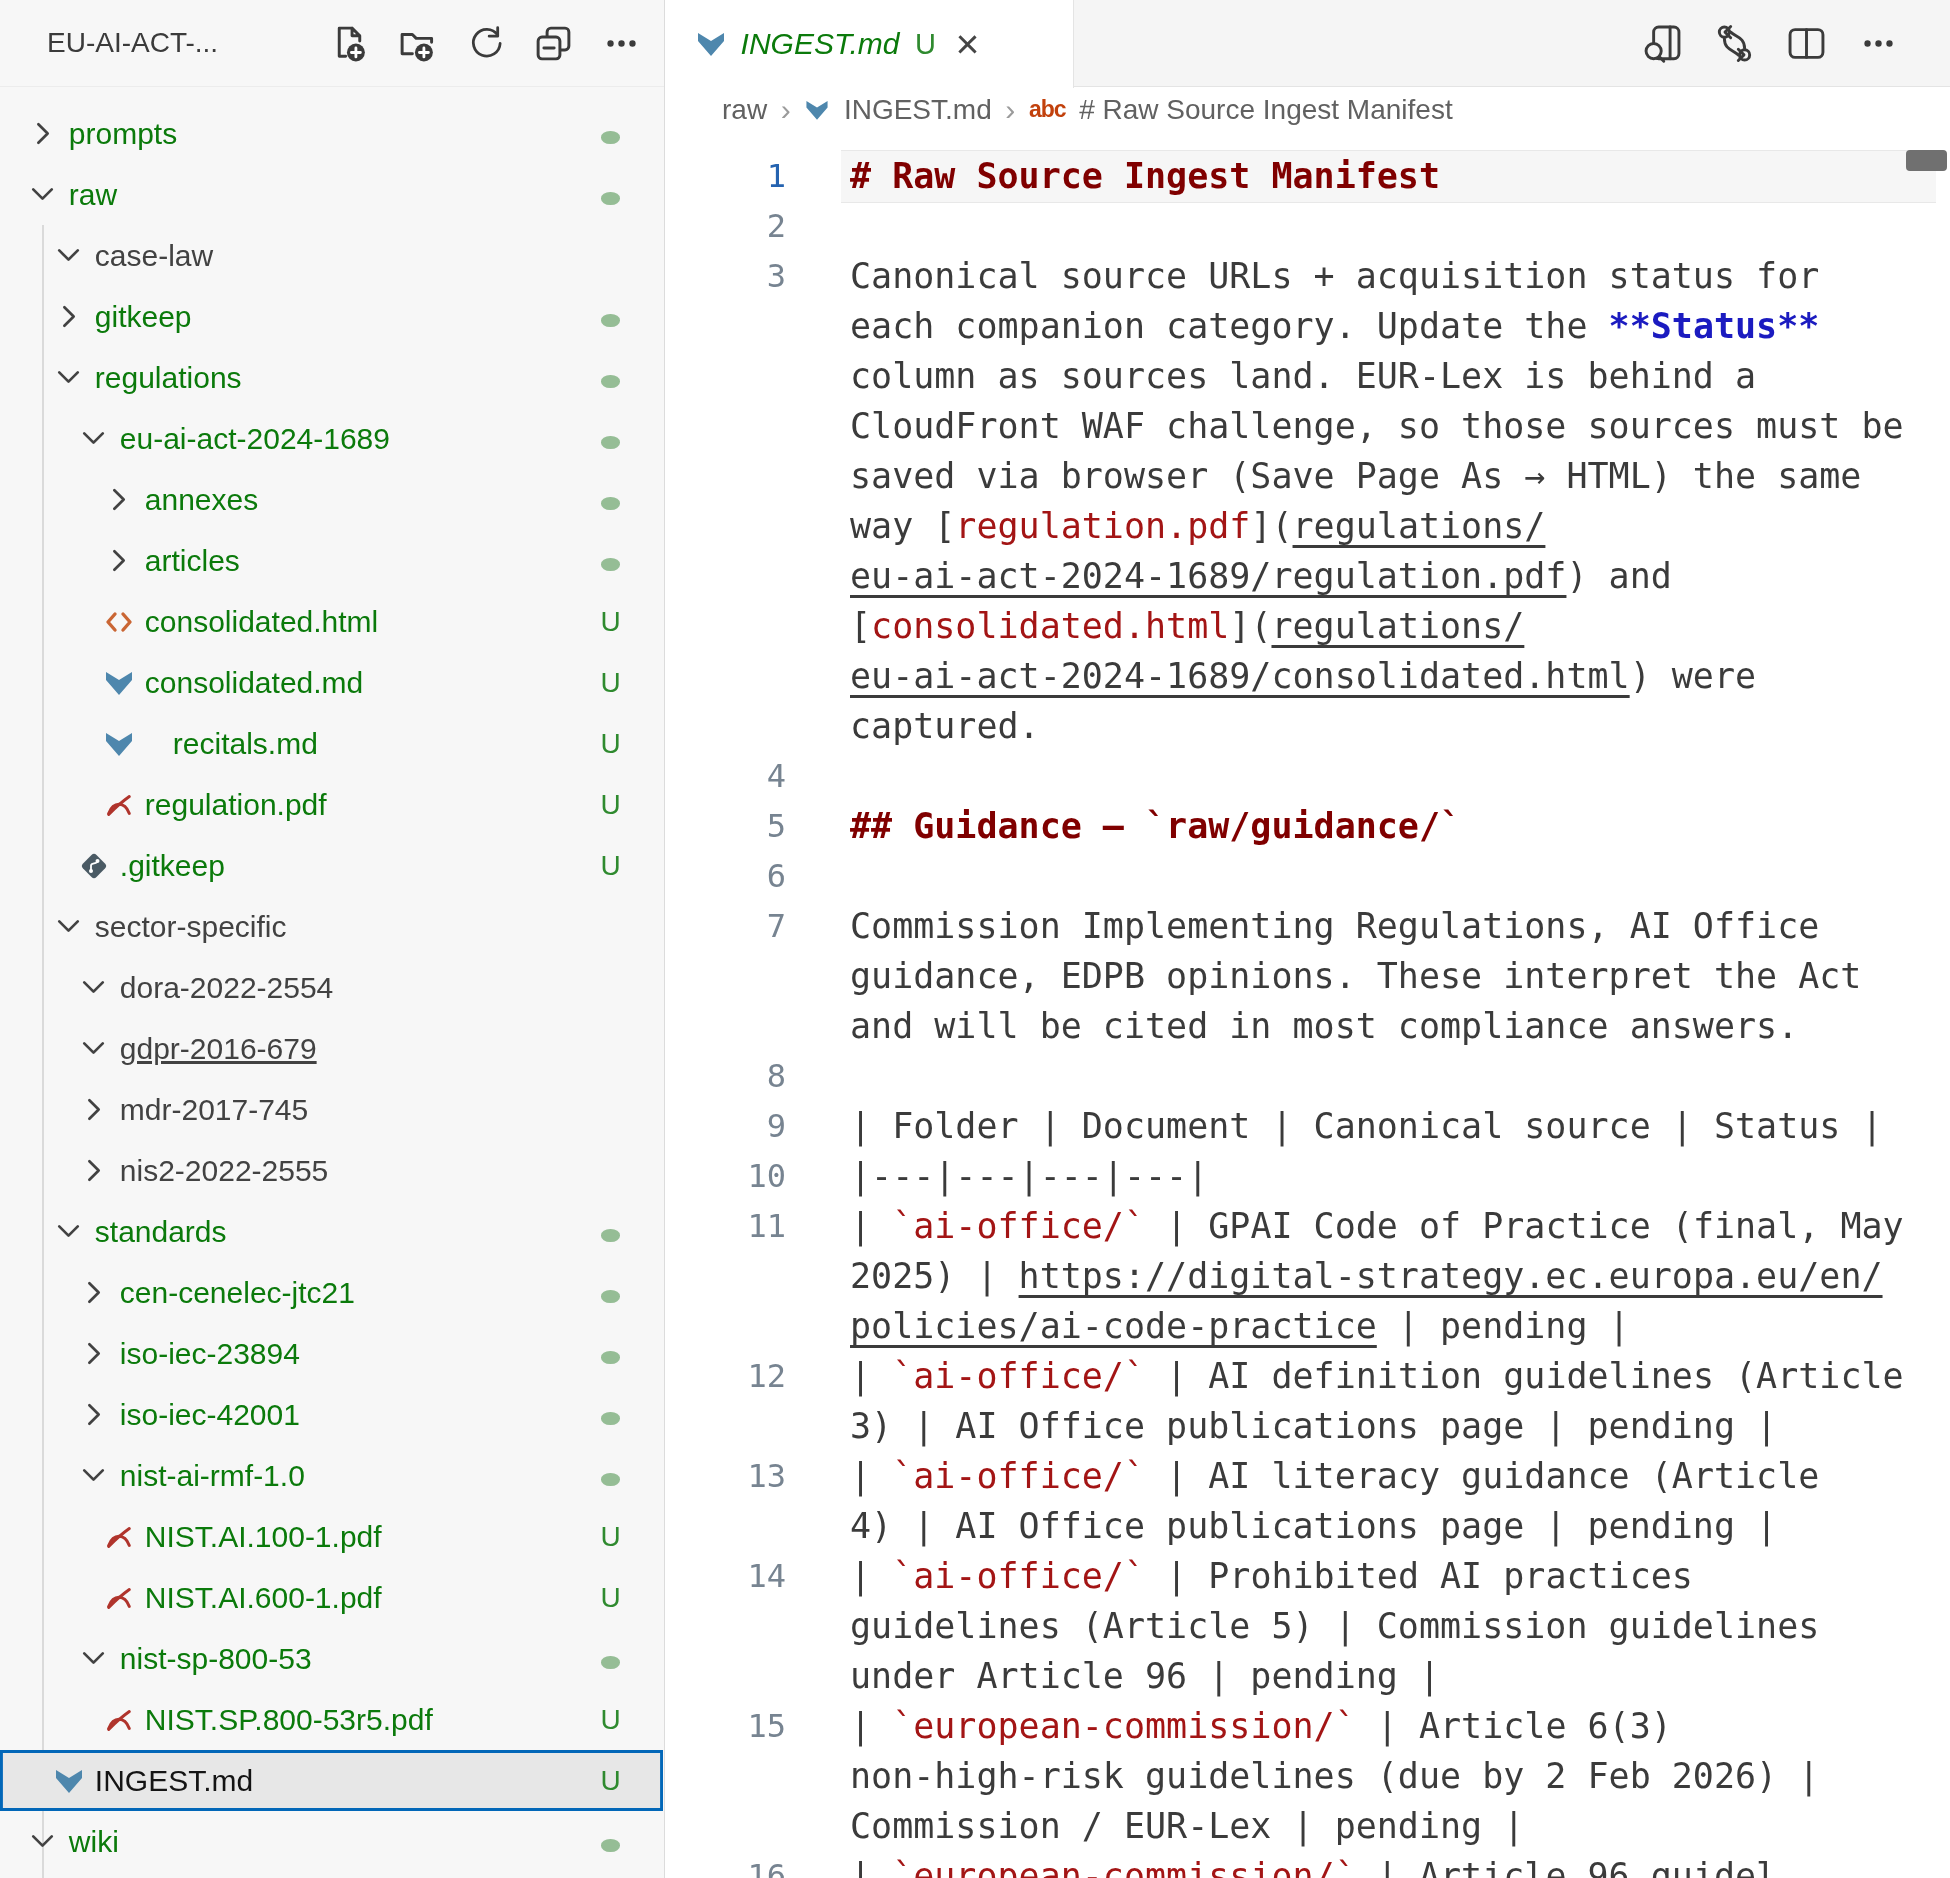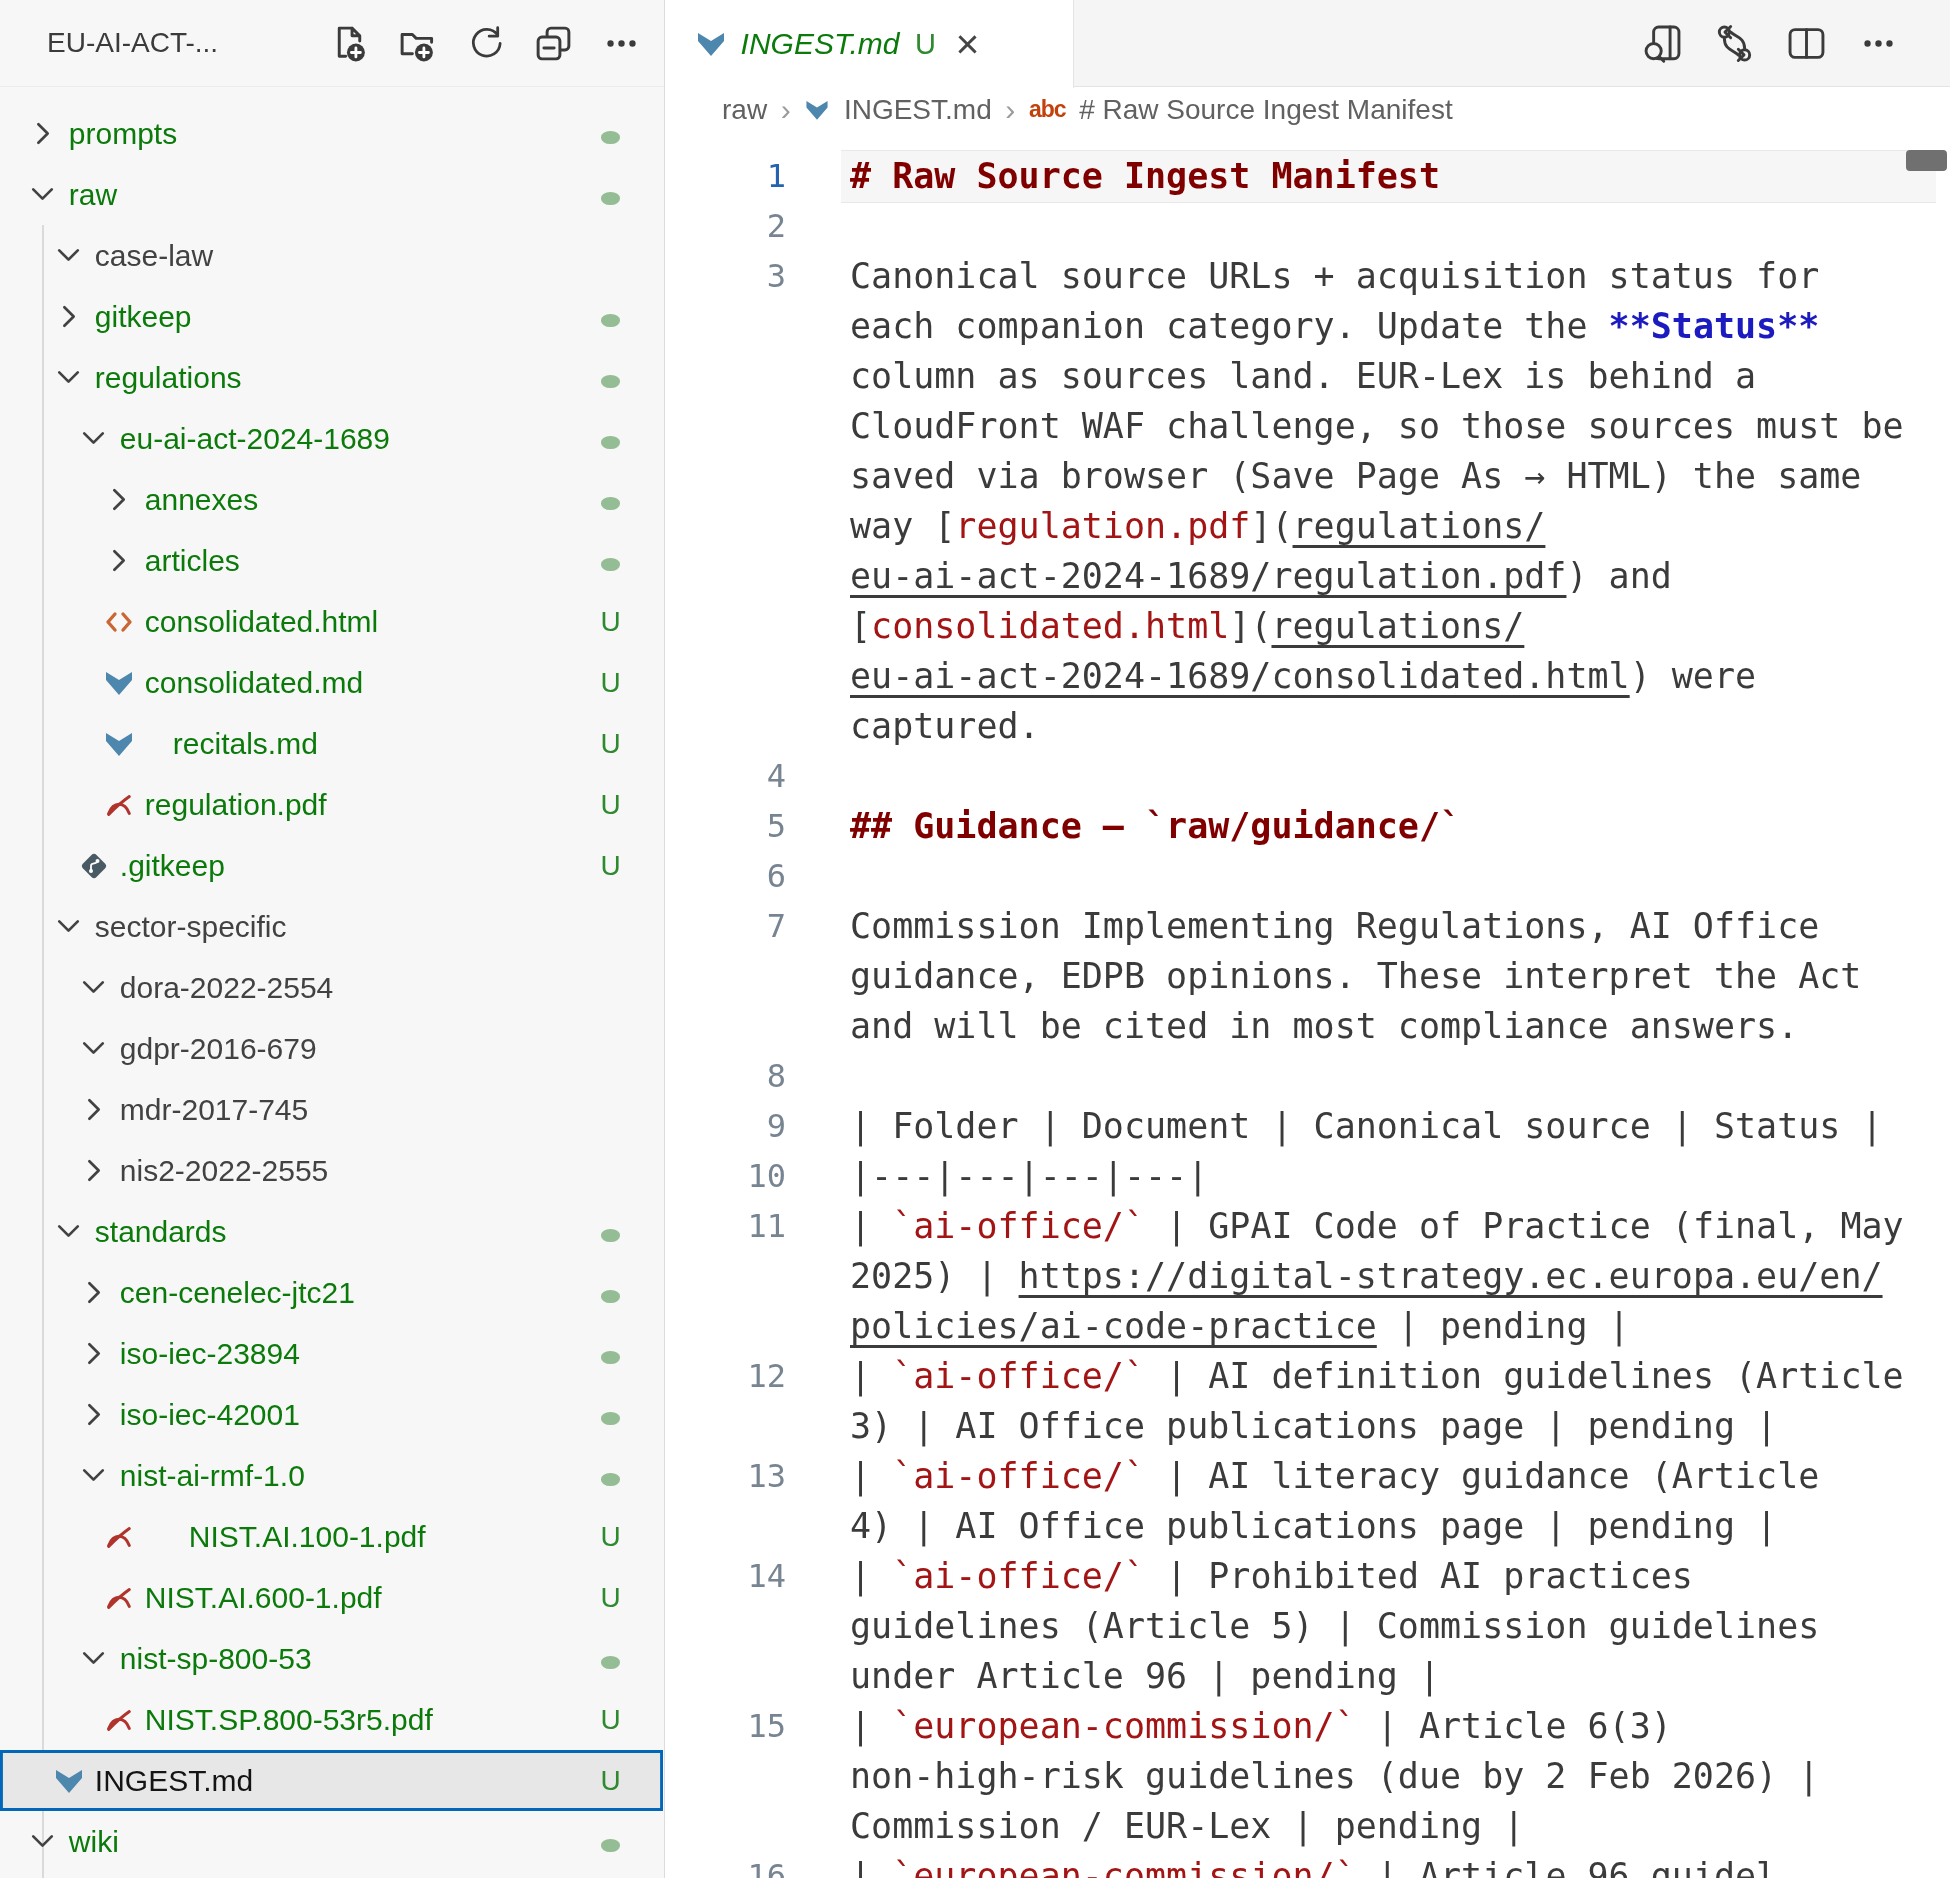--- a/index.html
+++ b/index.html
@@ -242,42 +242,42 @@
           <span class="lbl">sector-specific</span>
         </div>
         <div class="trow" style="padding-left: 74px;">
           <span class="tw">
             <svg viewBox="0 0 32 32" width="33" height="33">
               <path d="M7 11 L16 20 L25 11" fill="none" stroke="#424242" stroke-width="2.6" stroke-linecap="round" stroke-linejoin="round"></path>
             </svg>
           </span>
           <span class="lbl">dora-2022-2554</span>
         </div>
+        <div class="trow" style="padding-left: 74px; text-decoration: underline;">
+          <span class="tw">
+            <svg viewBox="0 0 32 32" width="33" height="33">
+              <path d="M7 11 L16 20 L25 11" fill="none" stroke="#424242" stroke-width="2.6" stroke-linecap="round" stroke-linejoin="round"></path>
+            </svg>
+          </span>
+          <span class="lbl">gdpr-2016-679</span>
+        </div>
         <div class="trow" style="padding-left: 74px;">
           <span class="tw">
             <svg viewBox="0 0 32 32" width="33" height="33">
-              <path d="M7 11 L16 20 L25 11" fill="none" stroke="#424242" stroke-width="2.6" stroke-linecap="round" stroke-linejoin="round"></path>
-            </svg>
-          </span>
-          <span class="lbl">gdpr-2016-679</span>
+              <path d="M12 7 L21 16 L12 25" fill="none" stroke="#424242" stroke-width="2.6" stroke-linecap="round" stroke-linejoin="round"></path>
+            </svg>
+          </span>
+          <span class="lbl">mdr-2017-745</span>
         </div>
         <div class="trow" style="padding-left: 74px;">
           <span class="tw">
             <svg viewBox="0 0 32 32" width="33" height="33">
               <path d="M12 7 L21 16 L12 25" fill="none" stroke="#424242" stroke-width="2.6" stroke-linecap="round" stroke-linejoin="round"></path>
             </svg>
           </span>
-          <span class="lbl">mdr-2017-745</span>
-        </div>
-        <div class="trow" style="padding-left: 74px;">
-          <span class="tw">
-            <svg viewBox="0 0 32 32" width="33" height="33">
-              <path d="M12 7 L21 16 L12 25" fill="none" stroke="#424242" stroke-width="2.6" stroke-linecap="round" stroke-linejoin="round"></path>
-            </svg>
-          </span>
           <span class="lbl">nis2-2022-2555</span>
         </div>
         <div class="trow green" style="padding-left: 49px;">
           <span class="tw">
             <svg viewBox="0 0 32 32" width="33" height="33">
               <path d="M7 11 L16 20 L25 11" fill="none" stroke="#424242" stroke-width="2.6" stroke-linecap="round" stroke-linejoin="round"></path>
             </svg>
           </span>
           <span class="lbl">standards</span>
           <span class="badge dot"><i></i></span>
@@ -311,21 +311,21 @@
         </div>
         <div class="trow green" style="padding-left: 74px;">
           <span class="tw">
             <svg viewBox="0 0 32 32" width="33" height="33">
               <path d="M7 11 L16 20 L25 11" fill="none" stroke="#424242" stroke-width="2.6" stroke-linecap="round" stroke-linejoin="round"></path>
             </svg>
           </span>
           <span class="lbl">nist-ai-rmf-1.0</span>
           <span class="badge dot"><i></i></span>
         </div>
-        <div class="trow green" style="padding-left: 99px; gap: 44px;">
+        <div class="trow green" style="padding-left: 99px;">
           <span class="tw">
             <svg viewBox="0 0 32 32" width="30" height="30">
               <g fill="none" stroke="#b0342c" stroke-width="3.2" stroke-linecap="round">
                 <path d="M5 25 C 10 12, 22 12, 27 25"></path>
                 <path d="M27 7 C 20 12, 12 19, 5 26"></path>
               </g>
             </svg>
           </span>
           <span class="lbl">NIST.AI.100-1.pdf</span>
           <span class="badge u">U</span>

